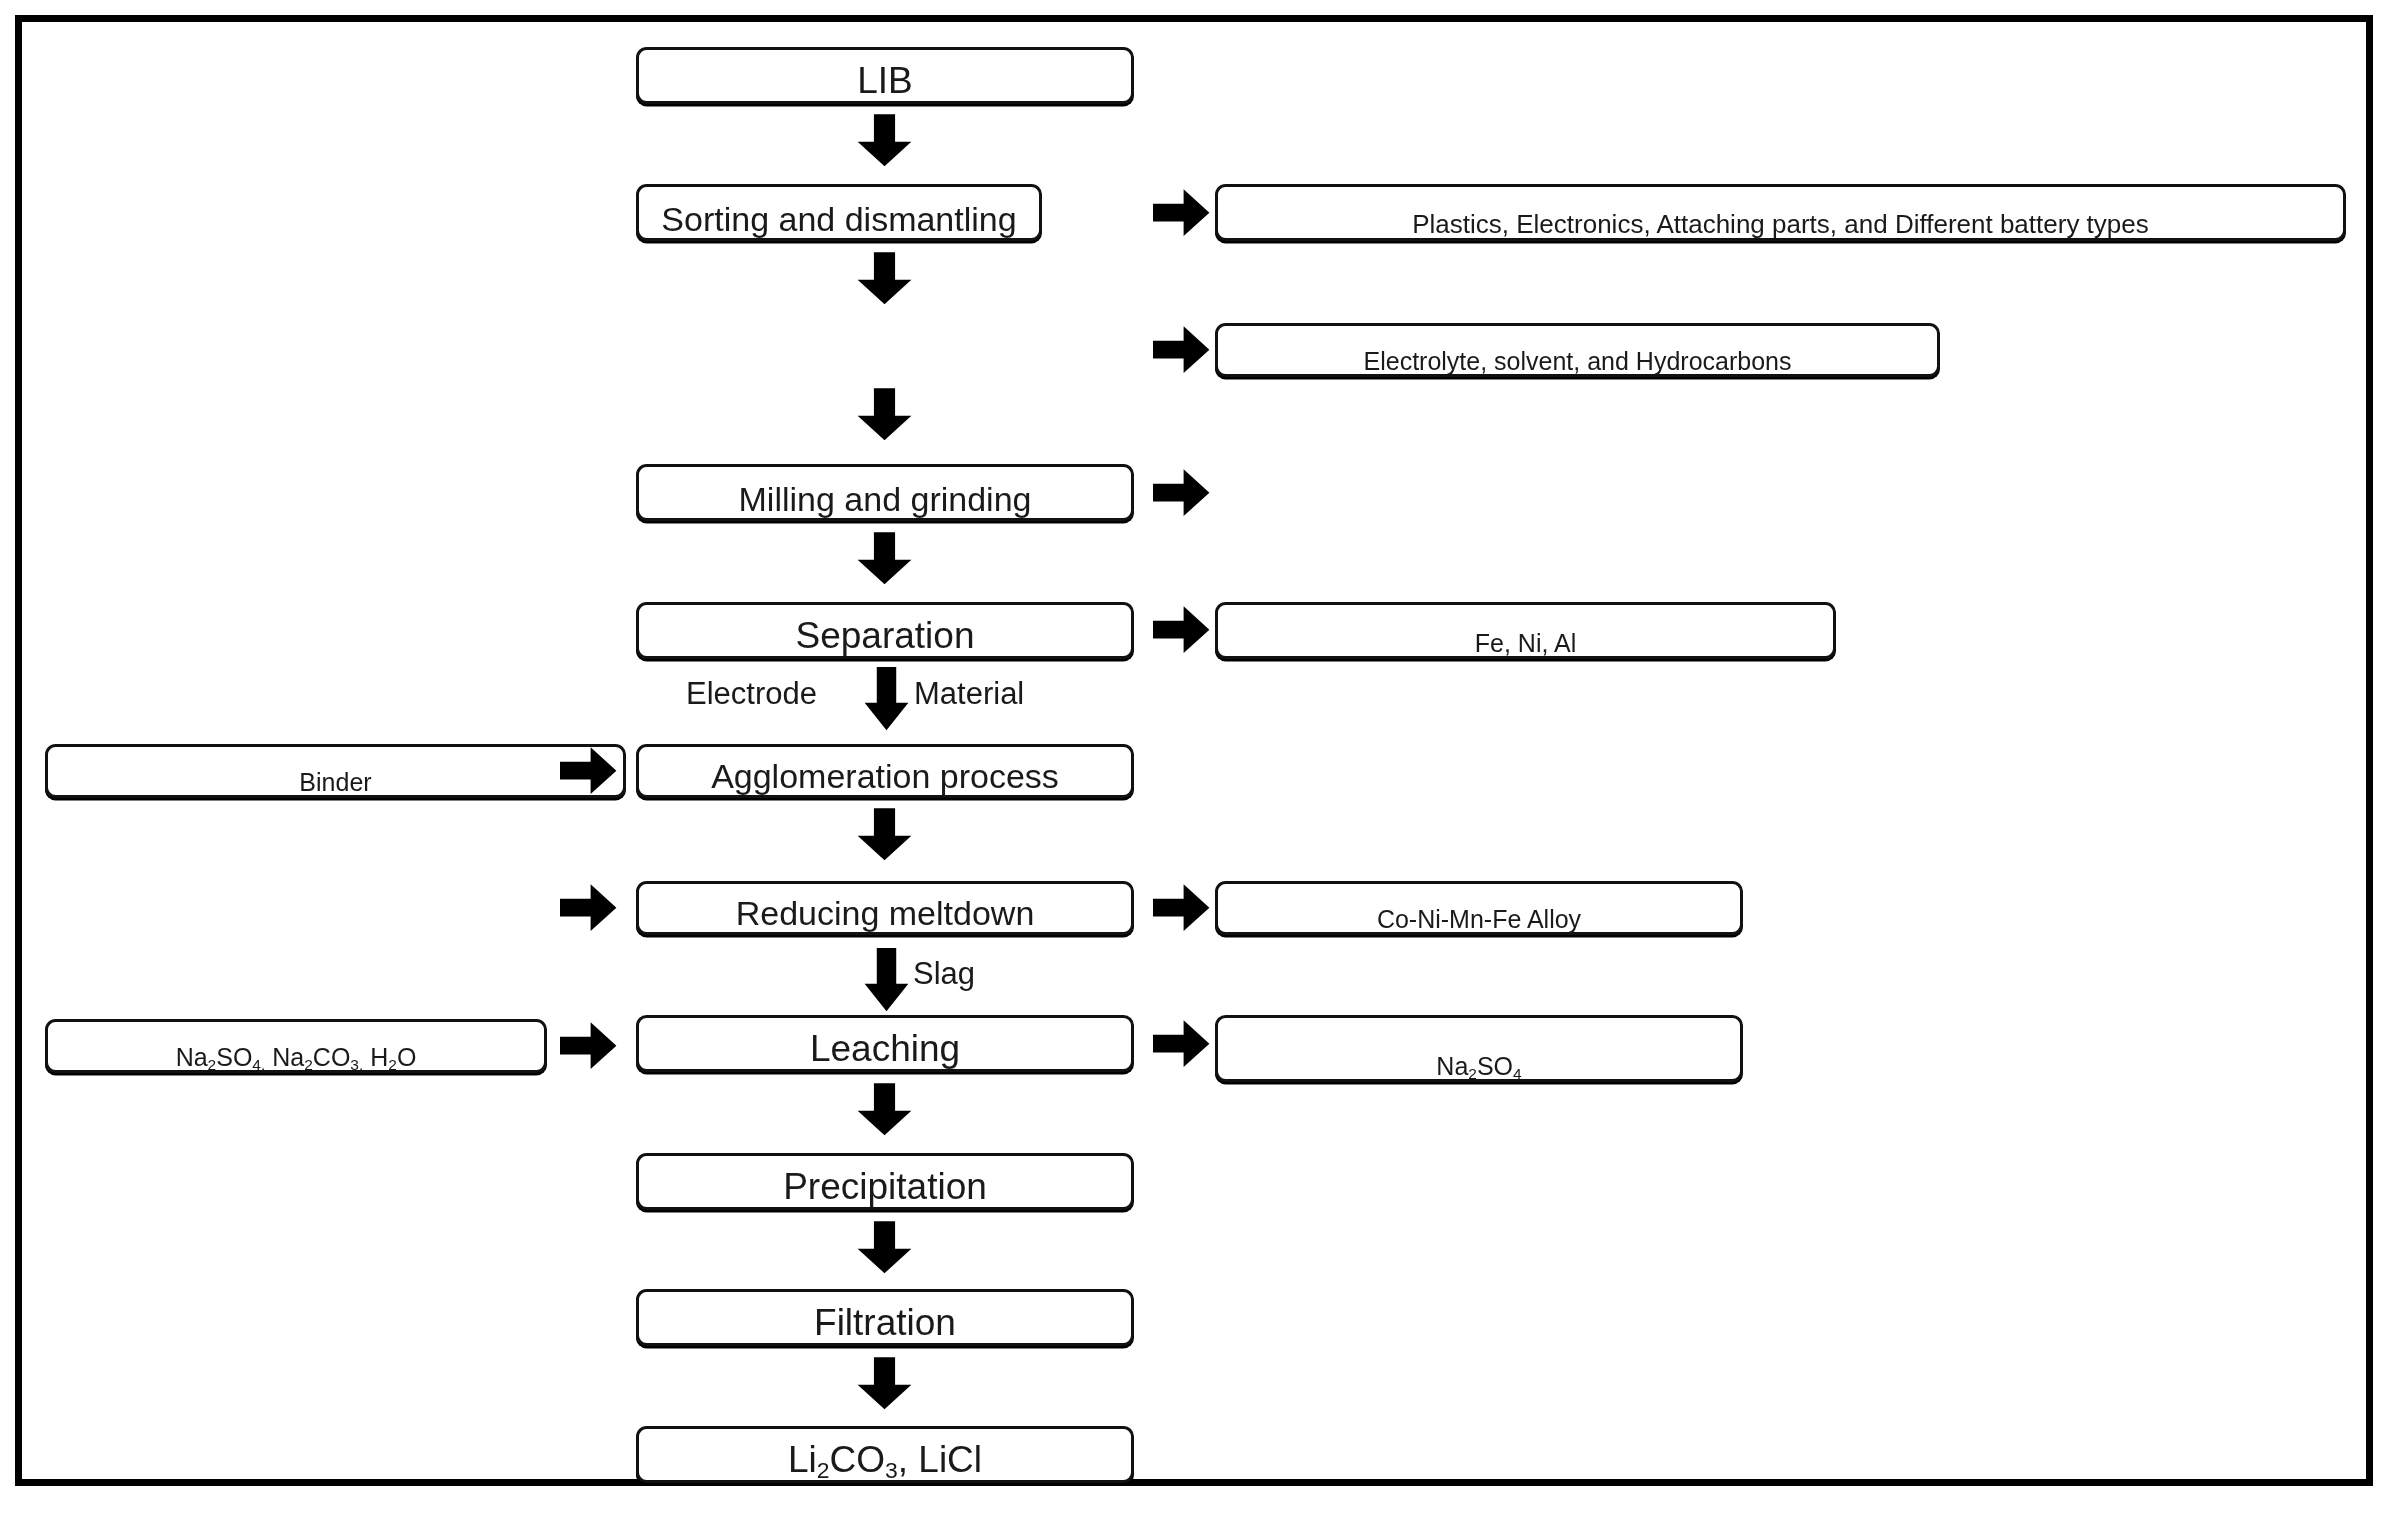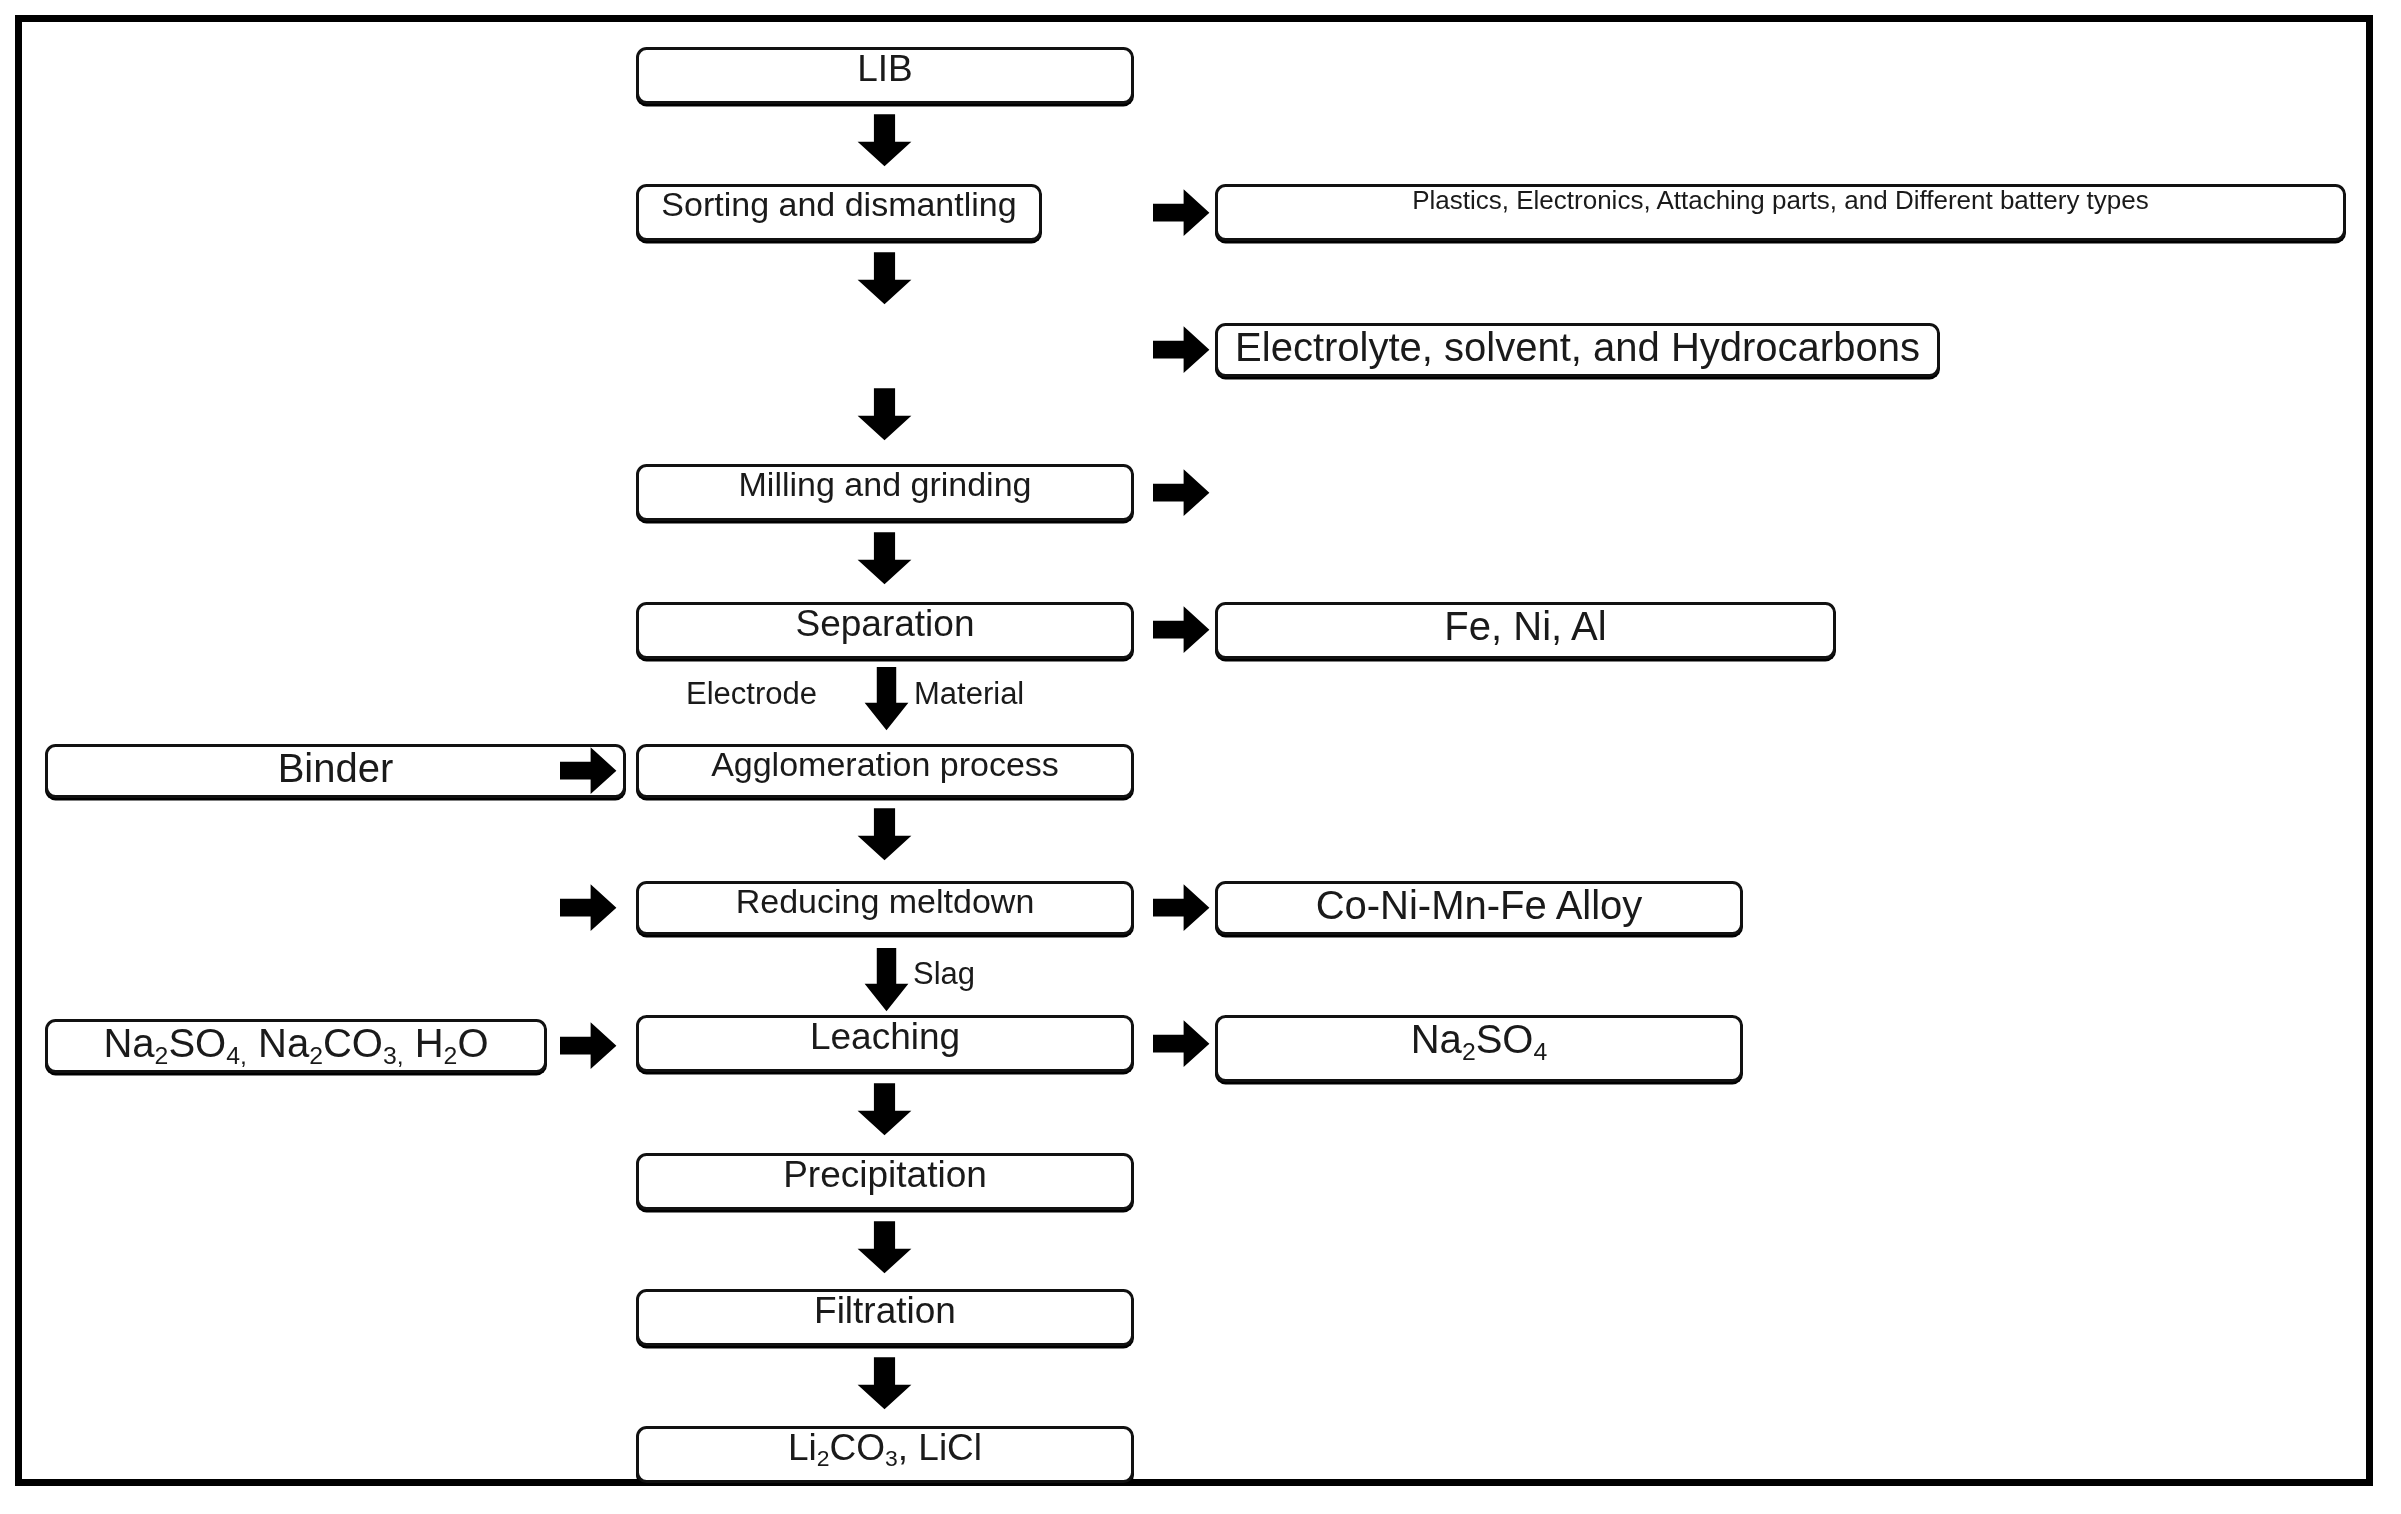--- a/index.html
+++ b/index.html
@@ -34,37 +34,37 @@
   }
 
   
   .node {
     position: absolute;
     box-sizing: border-box;
     border: 3.2px solid #111111;
     border-radius: 10.6px;
     background: #ffffff;
     display: flex;
-    align-items: flex-start;
+    align-items: flex-end;
     justify-content: center;
     text-align: center;
     line-height: 1.05;
     color: #1a1a1a;
     padding: 0 8px;
     
     box-shadow: 0 2.4px 0 0 #000000;
   }
   .node span.lbl {
     display: block;
     white-space: nowrap;
   }
 
   .fs-xl   { font-size: 37px; }
   .fs-lg   { font-size: 34px; }
-  .fs-md   { font-size: 40px; }
+  .fs-md   { font-size: 25px; }
   .fs-sm   { font-size: 26px; }
   .fs-xs   { font-size: 24px; }
 
   sub {
     font-size: 0.62em;
     vertical-align: -0.28em;
     line-height: 0;
   }
 
   

